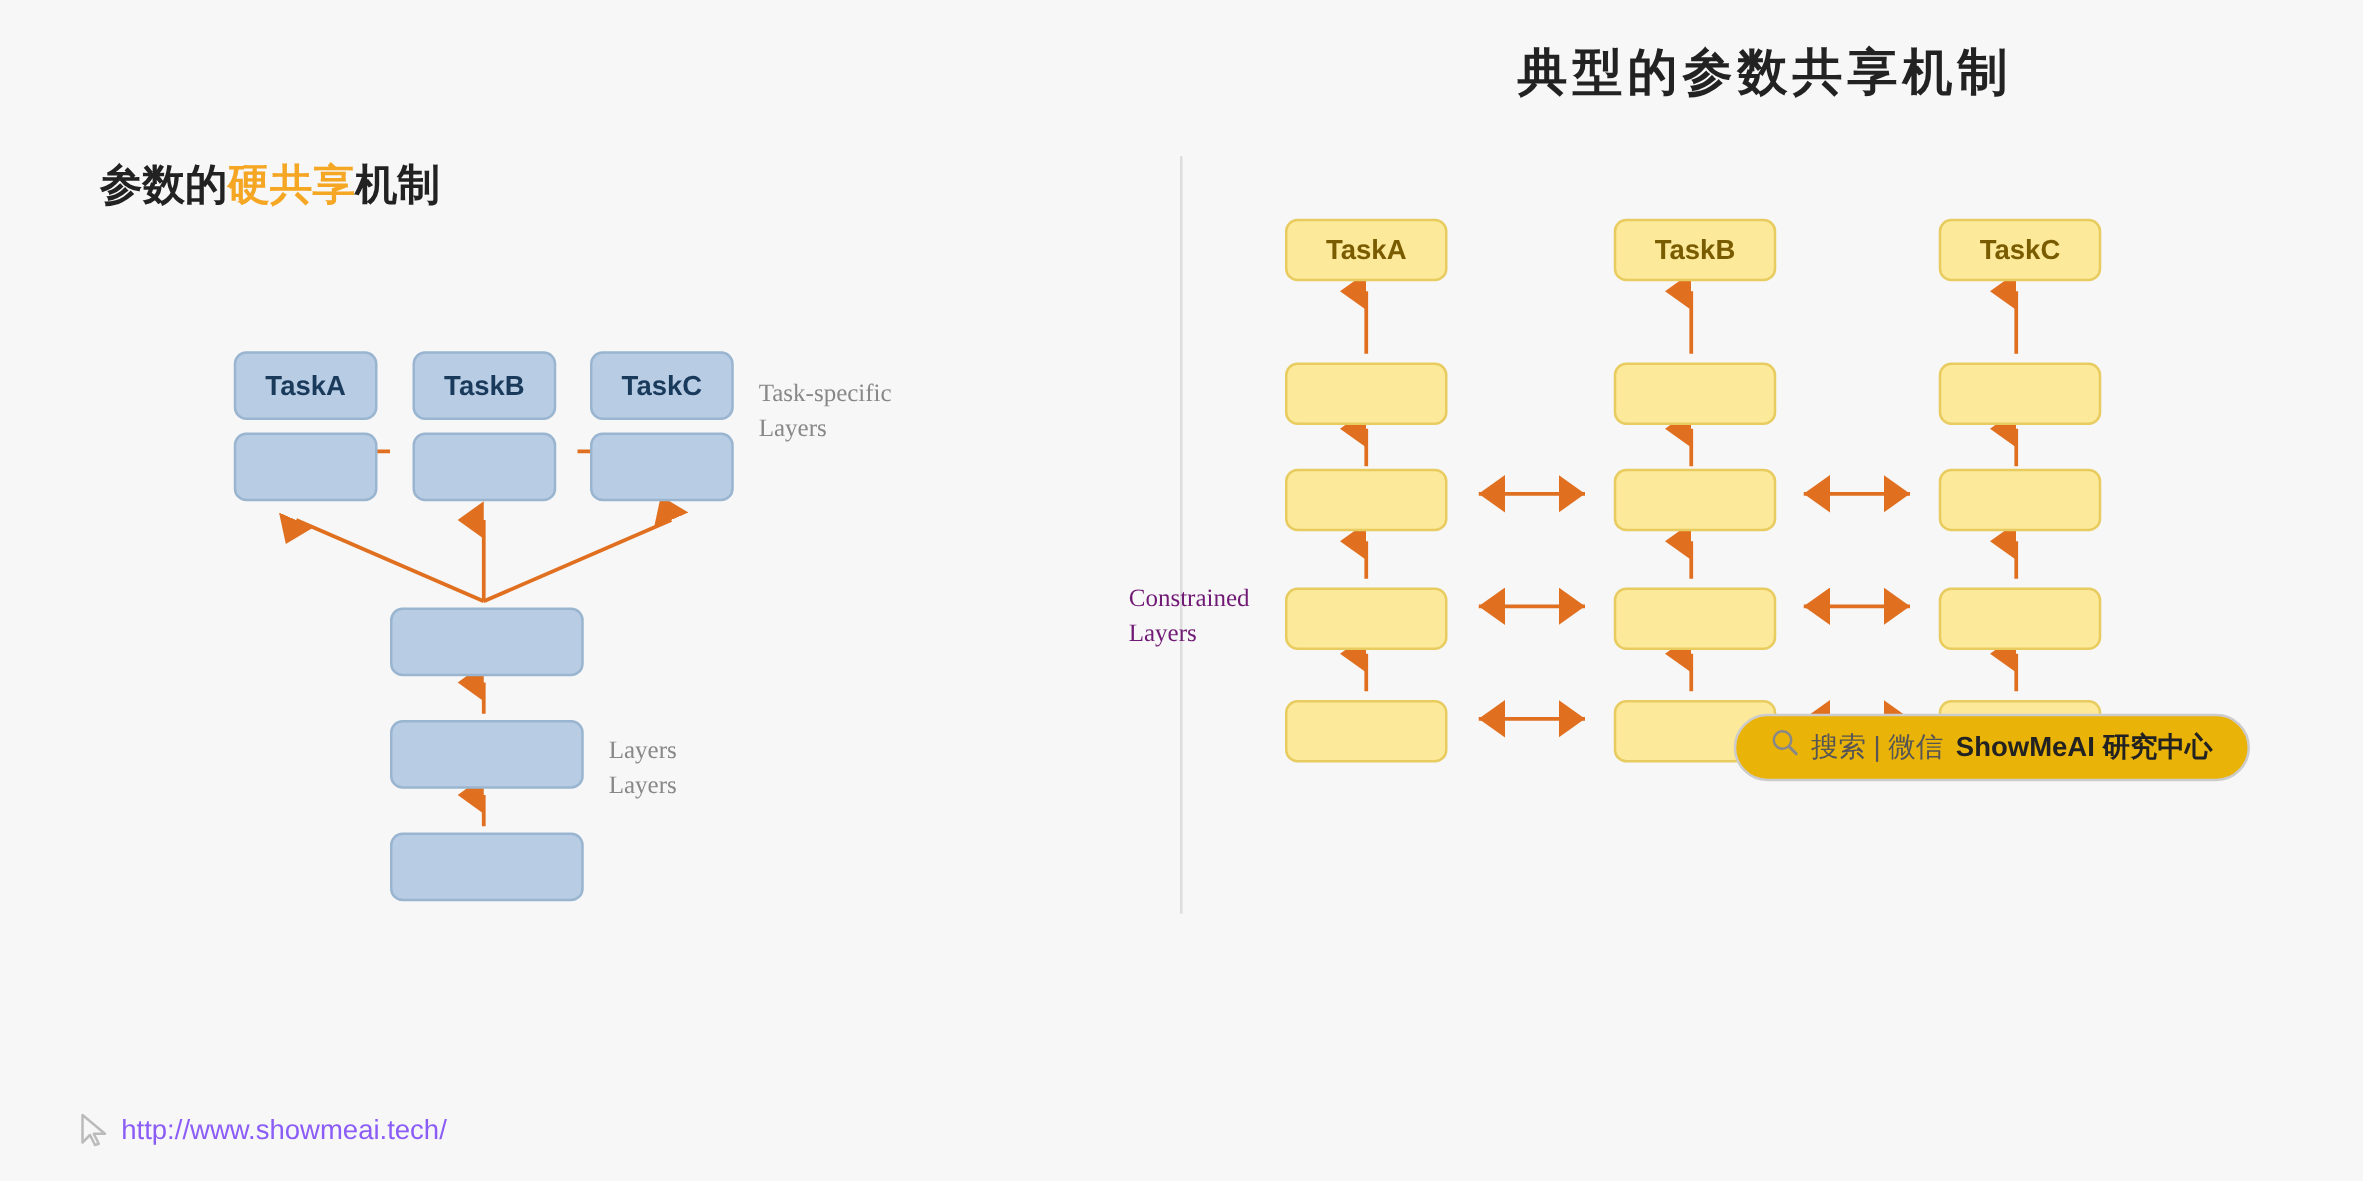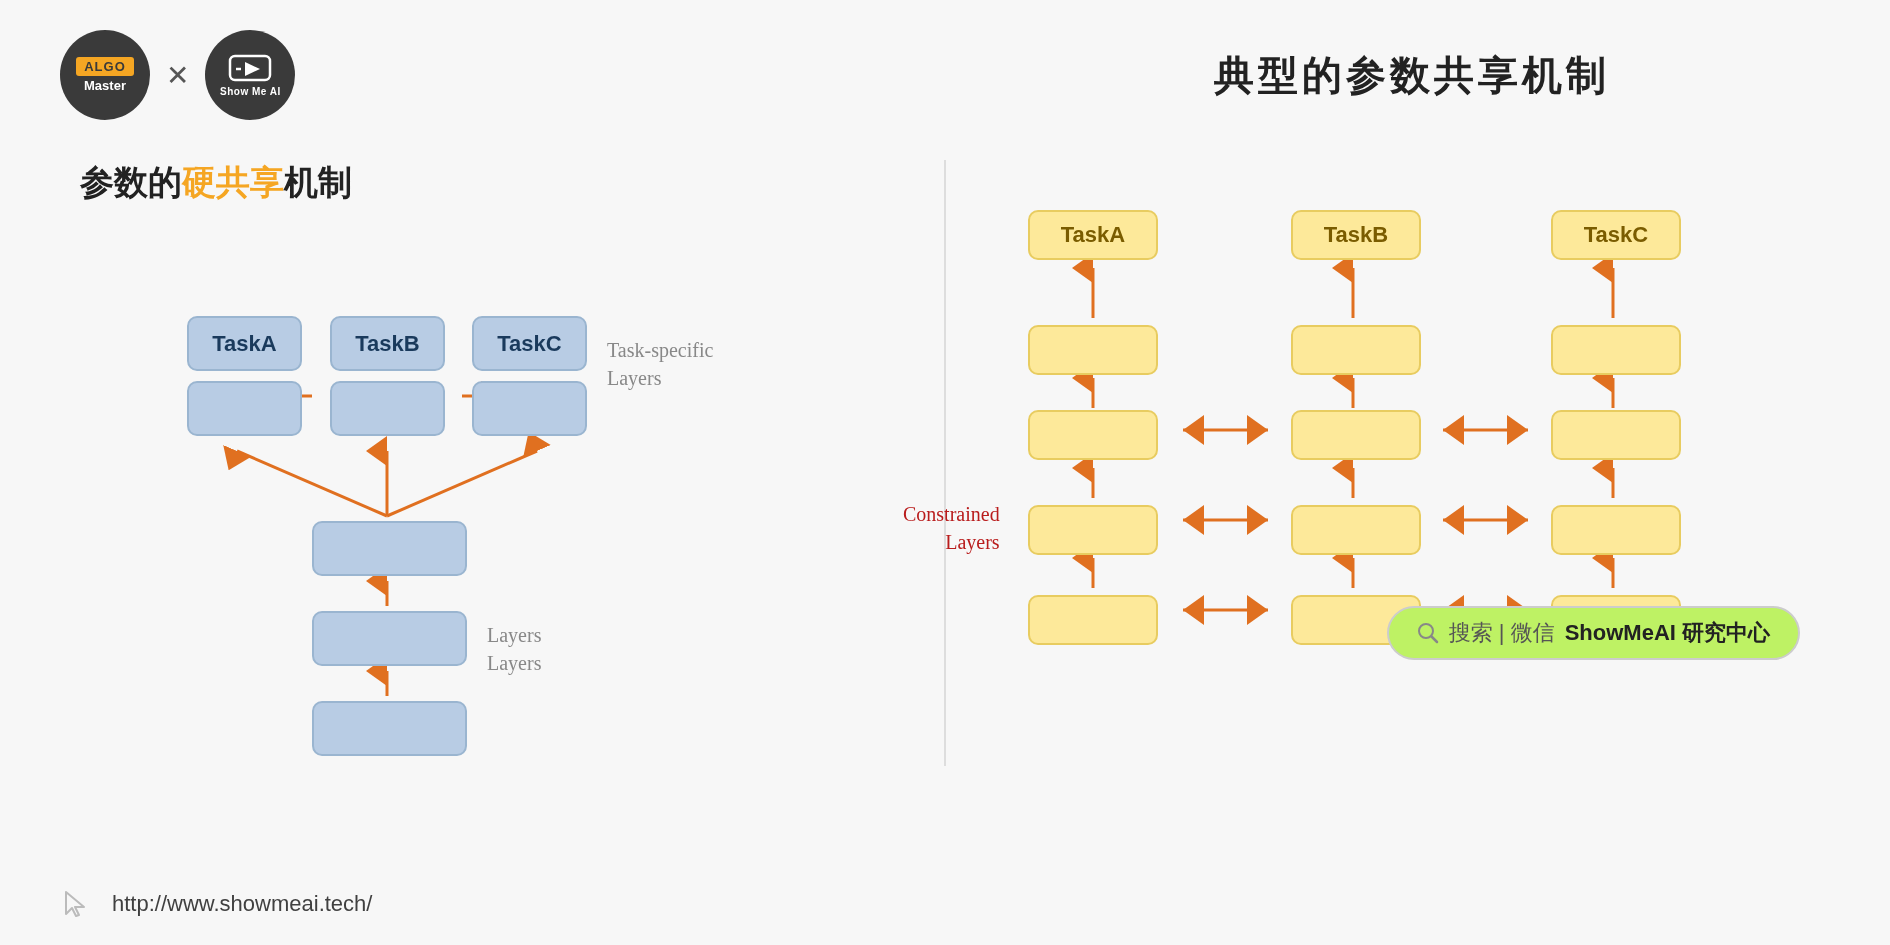--- a/index.html
+++ b/index.html
@@ -133,58 +133,41 @@
     }
 
     
     .right-section {
       flex: 1;
       padding-left: 30px;
       position: relative;
     }
 
     .search-badge {
-      background: #bef264;
+      background: #eab308;
       border: 2px solid #ccc;
       border-radius: 30px;
       padding: 10px 28px;
       font-size: 22px;
       display: flex;
-      align-items: center;
+      align-items: flex-start;
       gap: 10px;
       color: #555;
     }
     .search-badge strong {
       color: #222;
       font-weight: 700;
     }
   </style>
 </head>
 <body>
 
 <div class="page">
 
   <div class="header">
-    <div class="logo-area">
-
-      <div class="algo-logo">
-        <div class="algo-top">ALGO</div>
-        <div class="algo-bottom">Master</div>
-      </div>
-      <span class="cross-symbol">✕</span>
-
-      <div class="showme-logo">
-        <svg width="44" height="30" viewBox="0 0 44 30">
-          <rect x="2" y="2" width="40" height="24" rx="5" ry="5" fill="none" stroke="white" stroke-width="2.5"></rect>
-          <polygon points="17,8 32,15 17,22" fill="white"></polygon>
-          <line x1="8" y1="15" x2="13" y2="15" stroke="white" stroke-width="2.5"></line>
-        </svg>
-        <div class="sm-text">Show Me AI</div>
-      </div>
-    </div>
 
     <h1 class="main-title">典型的参数共享机制</h1>
 
     <div style="width:220px"></div>
   </div>
 
   <div class="content-area">
 
     <div class="left-section">
       <div class="section-title">
@@ -322,42 +305,42 @@
         <div style="position:absolute; left:293px; top:250px; width:130px; height:50px; background:#fde99a; border-radius:10px; border:2px solid #e8cc60;"></div>
         <div style="position:absolute; left:293px; top:345px; width:130px; height:50px; background:#fde99a; border-radius:10px; border:2px solid #e8cc60;"></div>
         <div style="position:absolute; left:293px; top:435px; width:130px; height:50px; background:#fde99a; border-radius:10px; border:2px solid #e8cc60;"></div>
 
         <div style="position:absolute; left:553px; top:50px; width:130px; height:50px; background:#fde99a; border-radius:10px; border:2px solid #e8cc60; display:flex; align-items:center; justify-content:center; font-size:22px; font-weight:700; color:#7a5c00;">TaskC</div>
         <div style="position:absolute; left:553px; top:165px; width:130px; height:50px; background:#fde99a; border-radius:10px; border:2px solid #e8cc60;"></div>
         <div style="position:absolute; left:553px; top:250px; width:130px; height:50px; background:#fde99a; border-radius:10px; border:2px solid #e8cc60;"></div>
         <div style="position:absolute; left:553px; top:345px; width:130px; height:50px; background:#fde99a; border-radius:10px; border:2px solid #e8cc60;"></div>
         <div style="position:absolute; left:553px; top:435px; width:130px; height:50px; background:#fde99a; border-radius:10px; border:2px solid #e8cc60;"></div>
 
-        <div style="position:absolute; left:-95px; top:340px; font-size:20px; color:#b91c1c; font-family:'Times New Roman',serif; line-height:1.4; text-align:right;">
+        <div style="position:absolute; left:-95px; top:340px; font-size:20px; color:#701a75; font-family:'Times New Roman',serif; line-height:1.4; ">
           <div>Constrained</div>
           <div>Layers</div>
         </div>
 
       </div>
 
       <div style="position:absolute; bottom:0px; right:30px;">
         <div class="search-badge">
           <svg width="22" height="22" viewBox="0 0 22 22">
             <circle cx="9" cy="9" r="7" fill="none" stroke="#888" stroke-width="2"></circle>
             <line x1="14.5" y1="14.5" x2="20" y2="20" stroke="#888" stroke-width="2.5" stroke-linecap="round"></line>
           </svg>
           <span>搜索 | 微信</span>
           <strong>ShowMeAI 研究中心</strong>
         </div>
       </div>
 
     </div>
   </div>
 
-  <div style="position:absolute; bottom:25px; left:60px; display:flex; align-items:center; gap:20px; color:#404040; font-size:22px;">
+  <div style="position:absolute; bottom:25px; left:60px; display:flex; align-items:center; gap:5px; color:#8b5cf6; font-size:22px;">
 
     <svg width="32" height="32" viewBox="0 0 32 32">
       <path d="M6 4 L6 26 L12 20 L16 28 L19 27 L15 19 L24 19 Z" fill="none" stroke="#bbb" stroke-width="2" stroke-linejoin="round"></path>
     </svg>
     <span>http://www.showmeai.tech/</span>
   </div>
 
 </div>
 
 </body></html>

